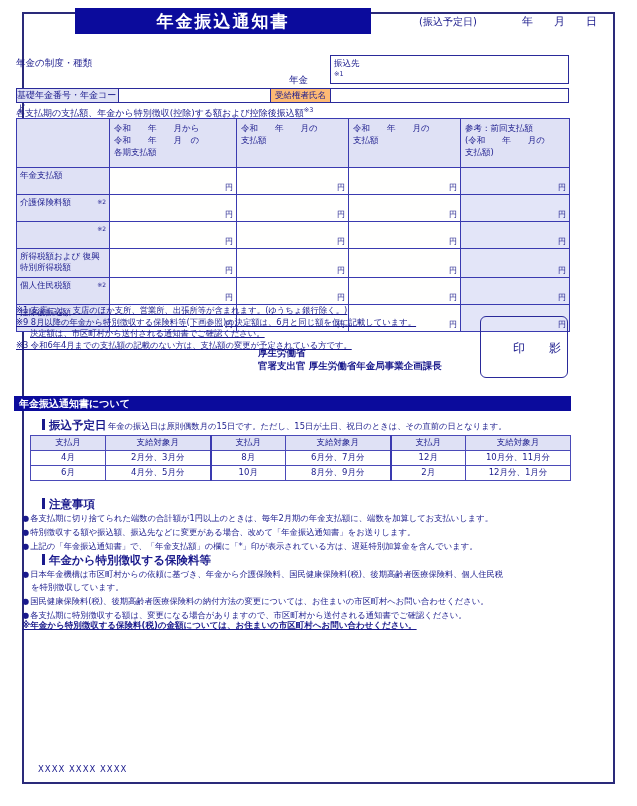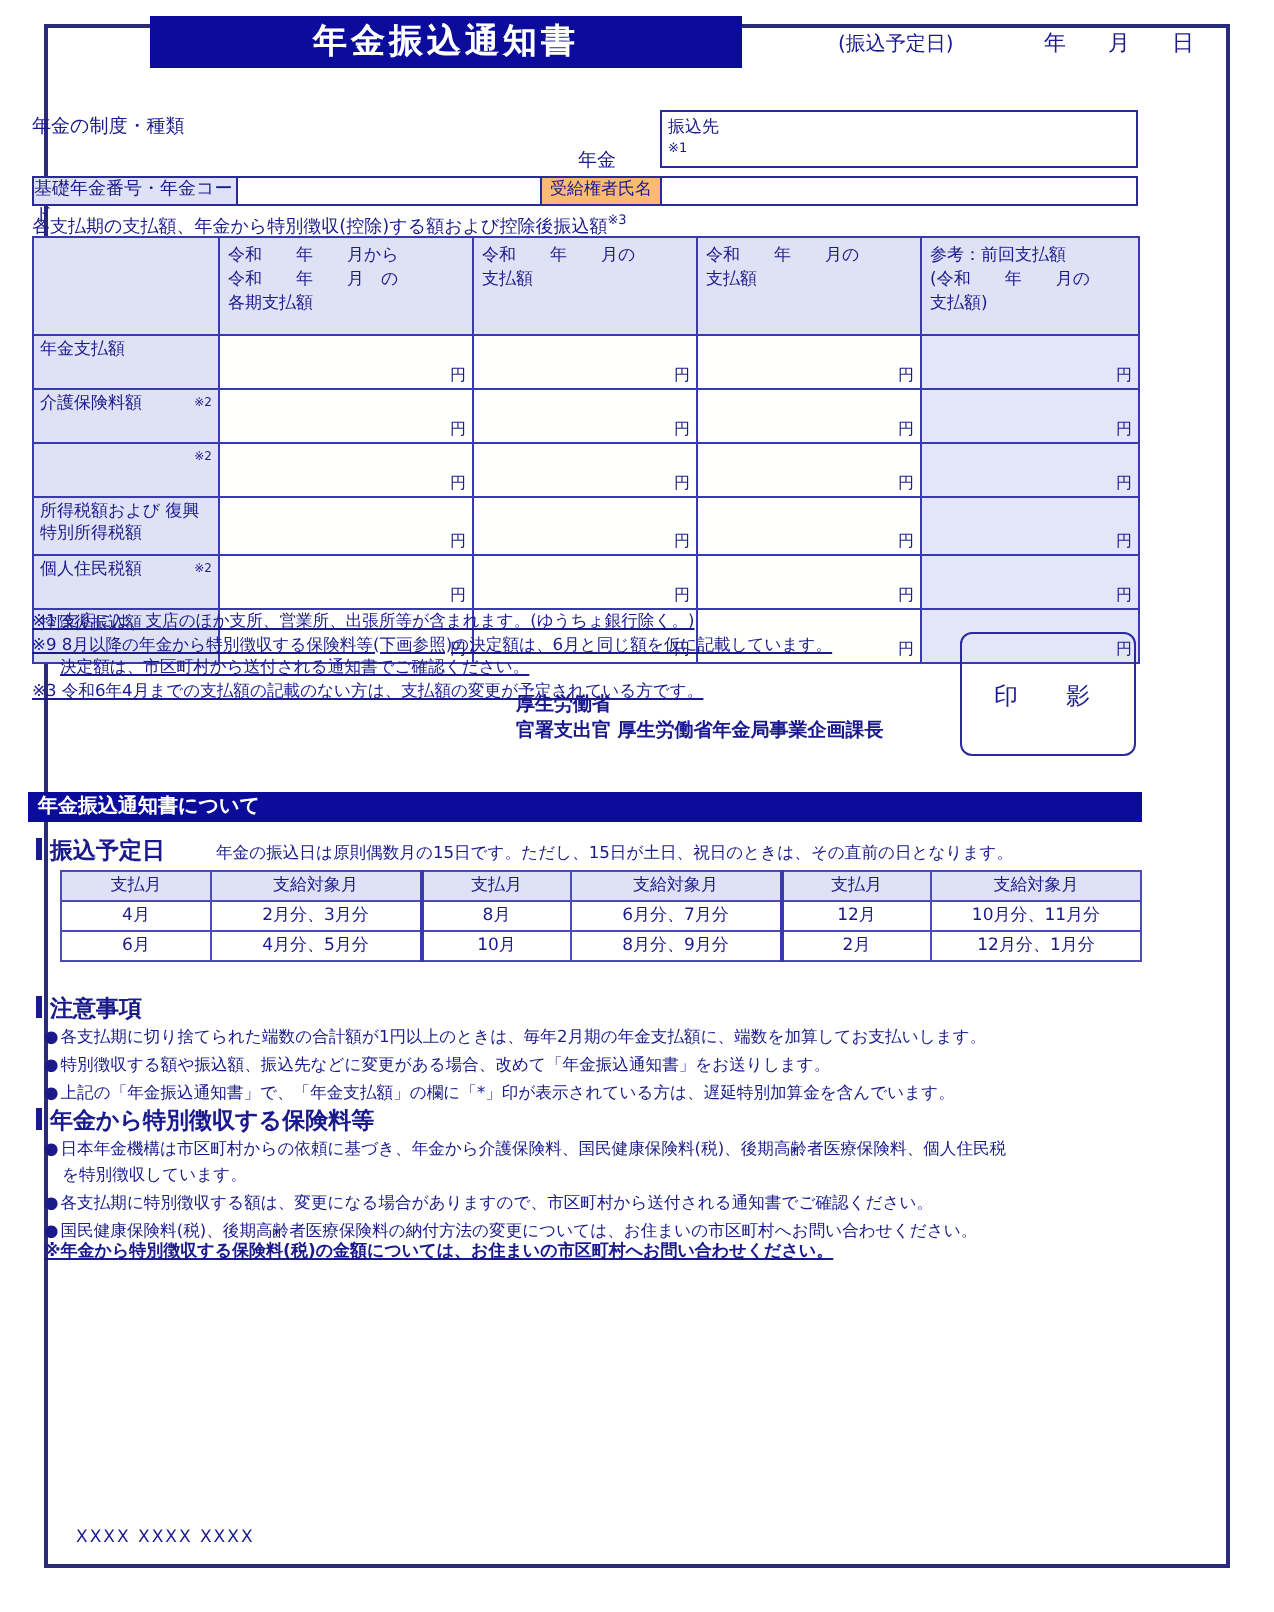--- a/index.html
+++ b/index.html
@@ -137,36 +137,36 @@
   }
   .footnotes div { white-space: nowrap; text-decoration: underline; }
   .footnotes .indent { padding-left: 14px; }
 
   
   .seal-box {
     position: absolute; left: 480px; top: 316px; width: 88px; height: 62px;
     border: 1.2px solid #2a2a9a; border-radius: 6px; box-sizing: border-box;
   }
   .seal-box span {
-    display: block; text-align: center; line-height: 62px;
+    display: block; text-align: right; line-height: 62px;
     font-size: 12px; letter-spacing: 6px;
   }
   .ministry {
     position: absolute; left: 258px; top: 346px; font-size: 9.5px; line-height: 13px;
     font-weight: bold;
   }
 
   
   .sec-bar {
     position: absolute; left: 14px; top: 396px; width: 557px; height: 15px;
     background: #0b0b9c; color: #fff; font-size: 10px; font-weight: bold;
     line-height: 15px; padding-left: 5px; box-sizing: border-box;
   }
   .h-sub {
-    position: absolute; font-size: 11.5px; font-weight: bold;
+    position: absolute; font-size: 11.5px; font-weight: bold; margin-left: 24px;
   }
   .h-sub .bar {
     display: inline-block; width: 3px; height: 11px; background: #1a1a8c;
     margin-right: 4px; vertical-align: -1px;
   }
   .h1 { left: 18px; top: 418px; }
   .h2 { left: 18px; top: 497px; }
   .h3 { left: 18px; top: 553px; }
 
   .note-inline {
@@ -421,19 +421,19 @@
     <p><span class="dot">●</span><span>各支払期に切り捨てられた端数の合計額が1円以上のときは、毎年2月期の年金支払額に、端数を加算してお支払いします。</span></p>
     <p><span class="dot">●</span><span>特別徴収する額や振込額、振込先などに変更がある場合、改めて「年金振込通知書」をお送りします。</span></p>
     <p><span class="dot">●</span><span>上記の「年金振込通知書」で、「年金支払額」の欄に「*」印が表示されている方は、遅延特別加算金を含んでいます。</span></p>
   </div>
 
   <div class="h-sub h3">
     <span class="bar"></span><span>年金から特別徴収する保険料等</span>
   </div>
   <div class="bullets b2">
     <p><span class="dot">●</span><span>日本年金機構は市区町村からの依頼に基づき、年金から介護保険料、国民健康保険料(税)、後期高齢者医療保険料、個人住民税</span><span class="cont">を特別徴収しています。</span></p>
+    <p><span class="dot">●</span><span>国民健康保険料(税)、後期高齢者医療保険料の納付方法の変更については、お住まいの市区町村へお問い合わせください。</span></p>
     <p><span class="dot">●</span><span>各支払期に特別徴収する額は、変更になる場合がありますので、市区町村から送付される通知書でご確認ください。</span></p>
-    <p><span class="dot">●</span><span>国民健康保険料(税)、後期高齢者医療保険料の納付方法の変更については、お住まいの市区町村へお問い合わせください。</span></p>
   </div>
   <div class="underline-note">※年金から特別徴収する保険料(税)の金額については、お住まいの市区町村へお問い合わせください。</div>
 
   <div class="footer-code">XXXX  XXXX  XXXX</div>
 </div>
 
 </body></html>

